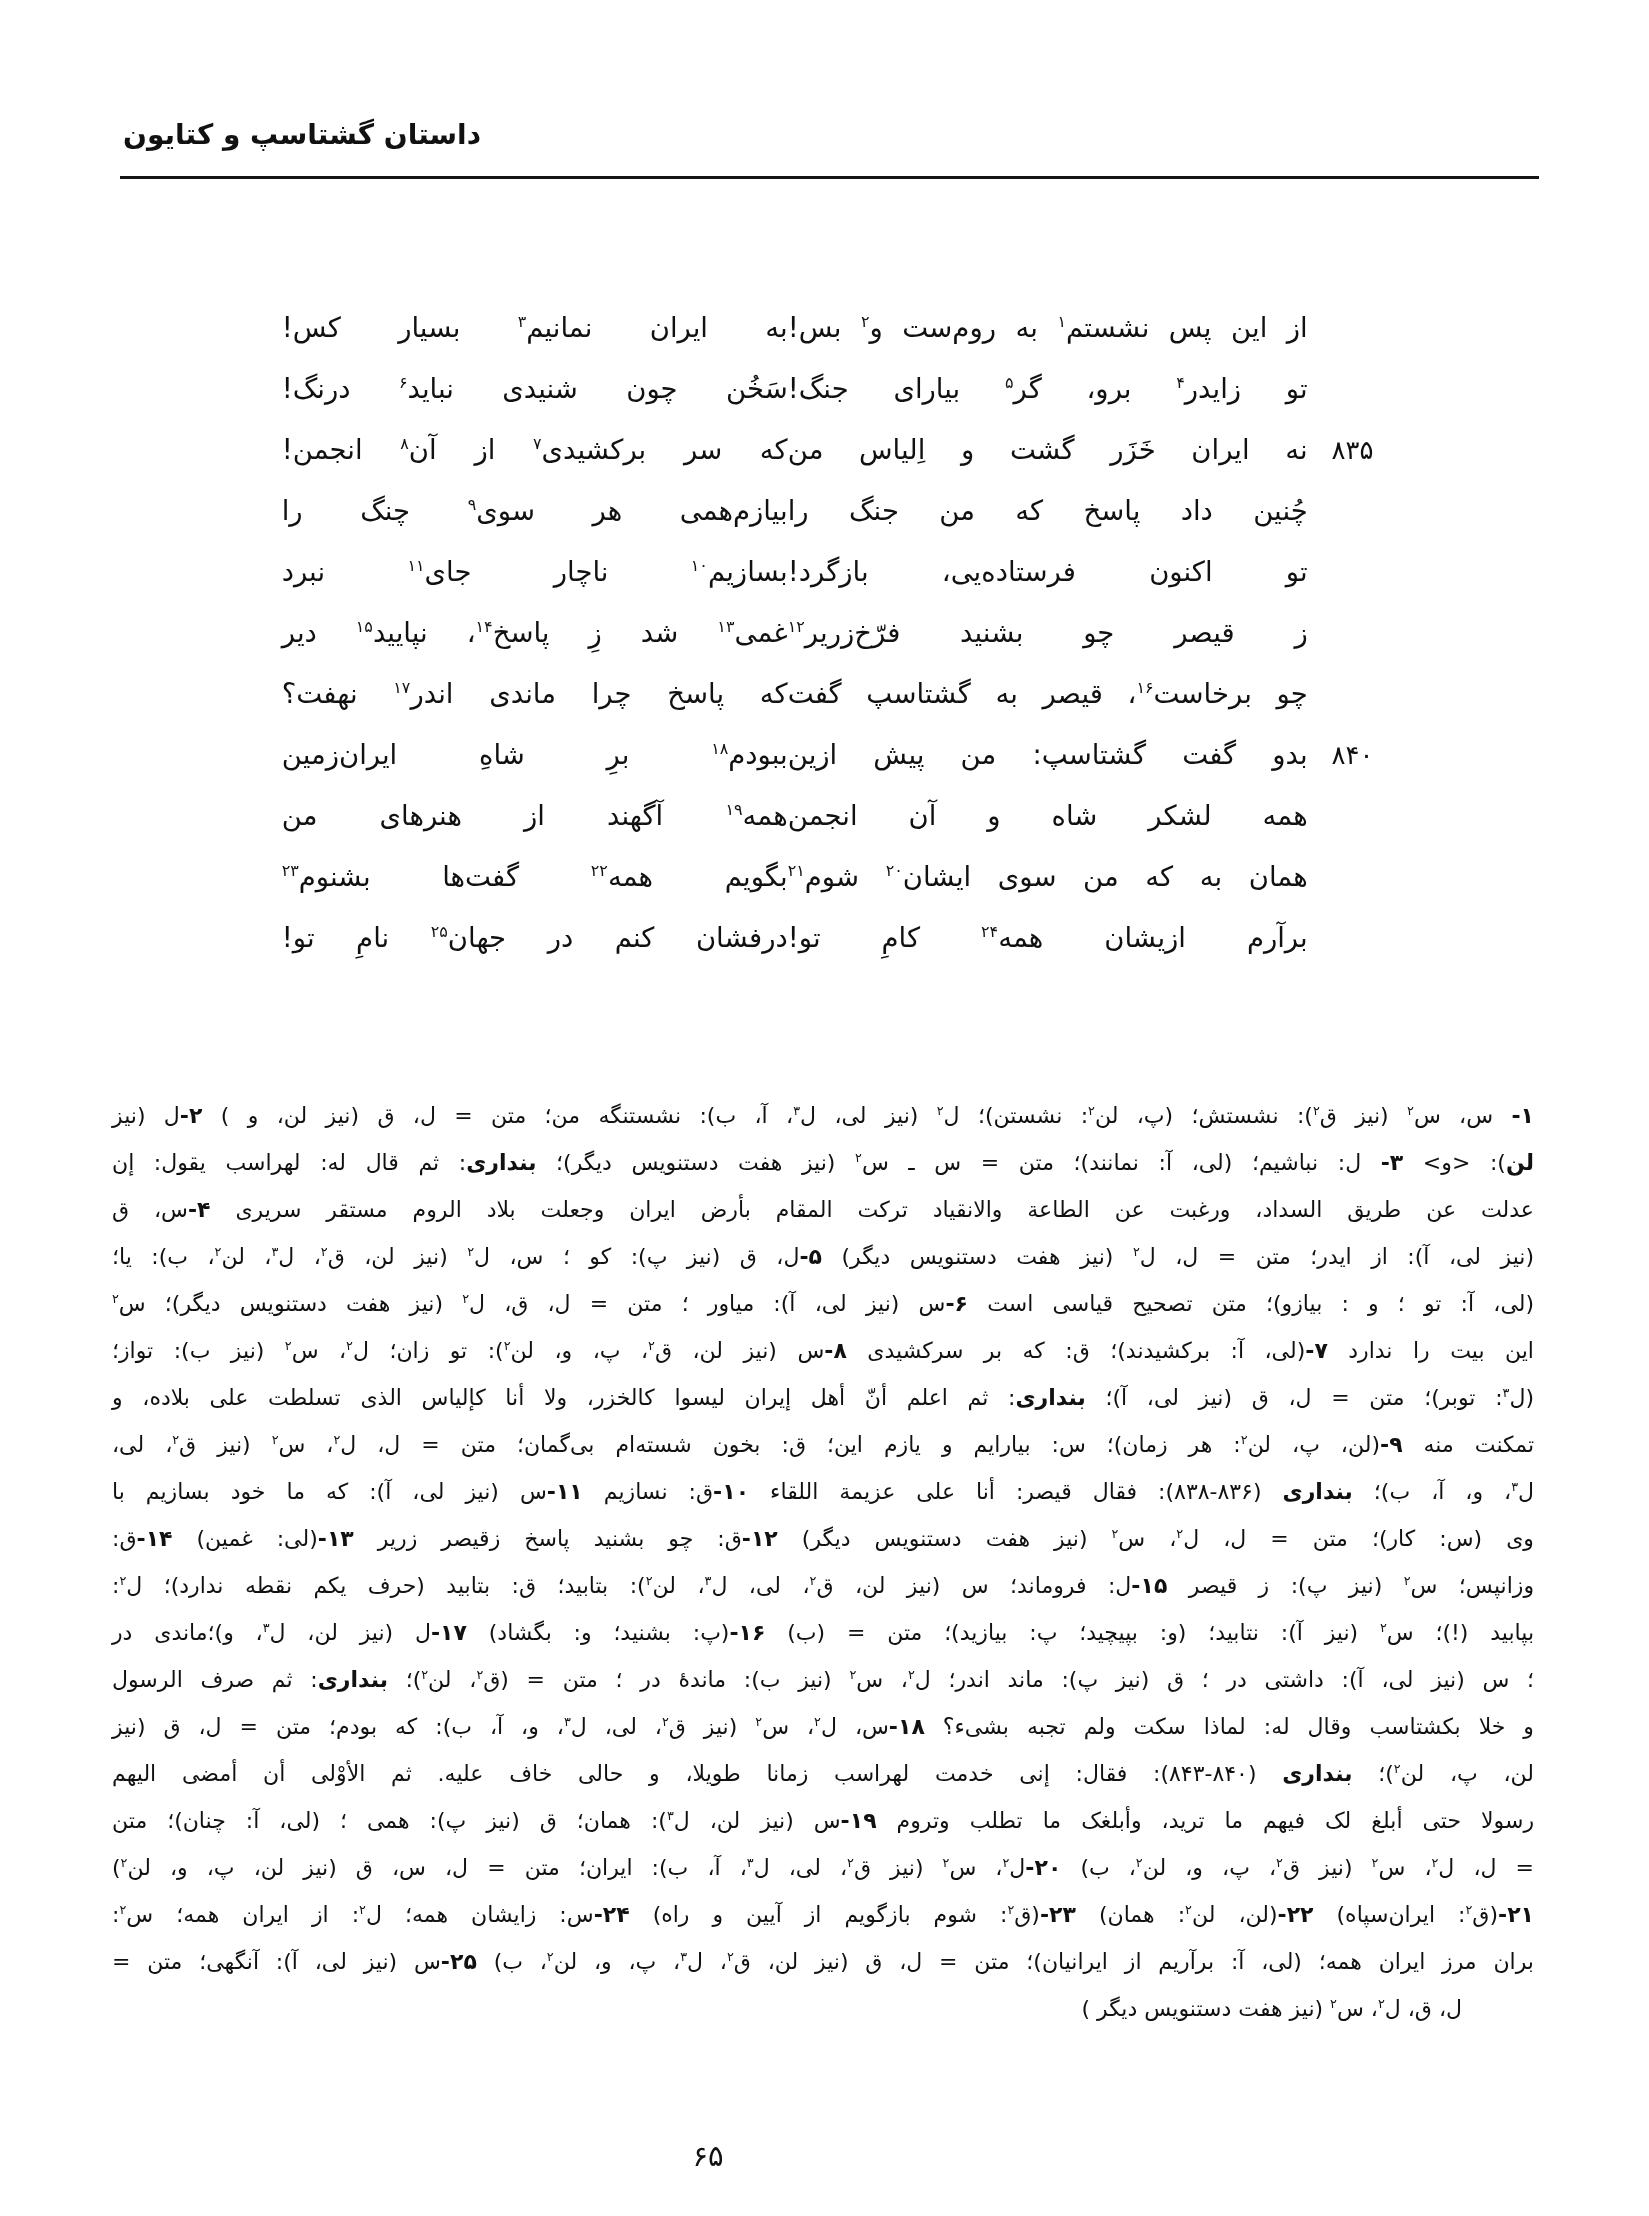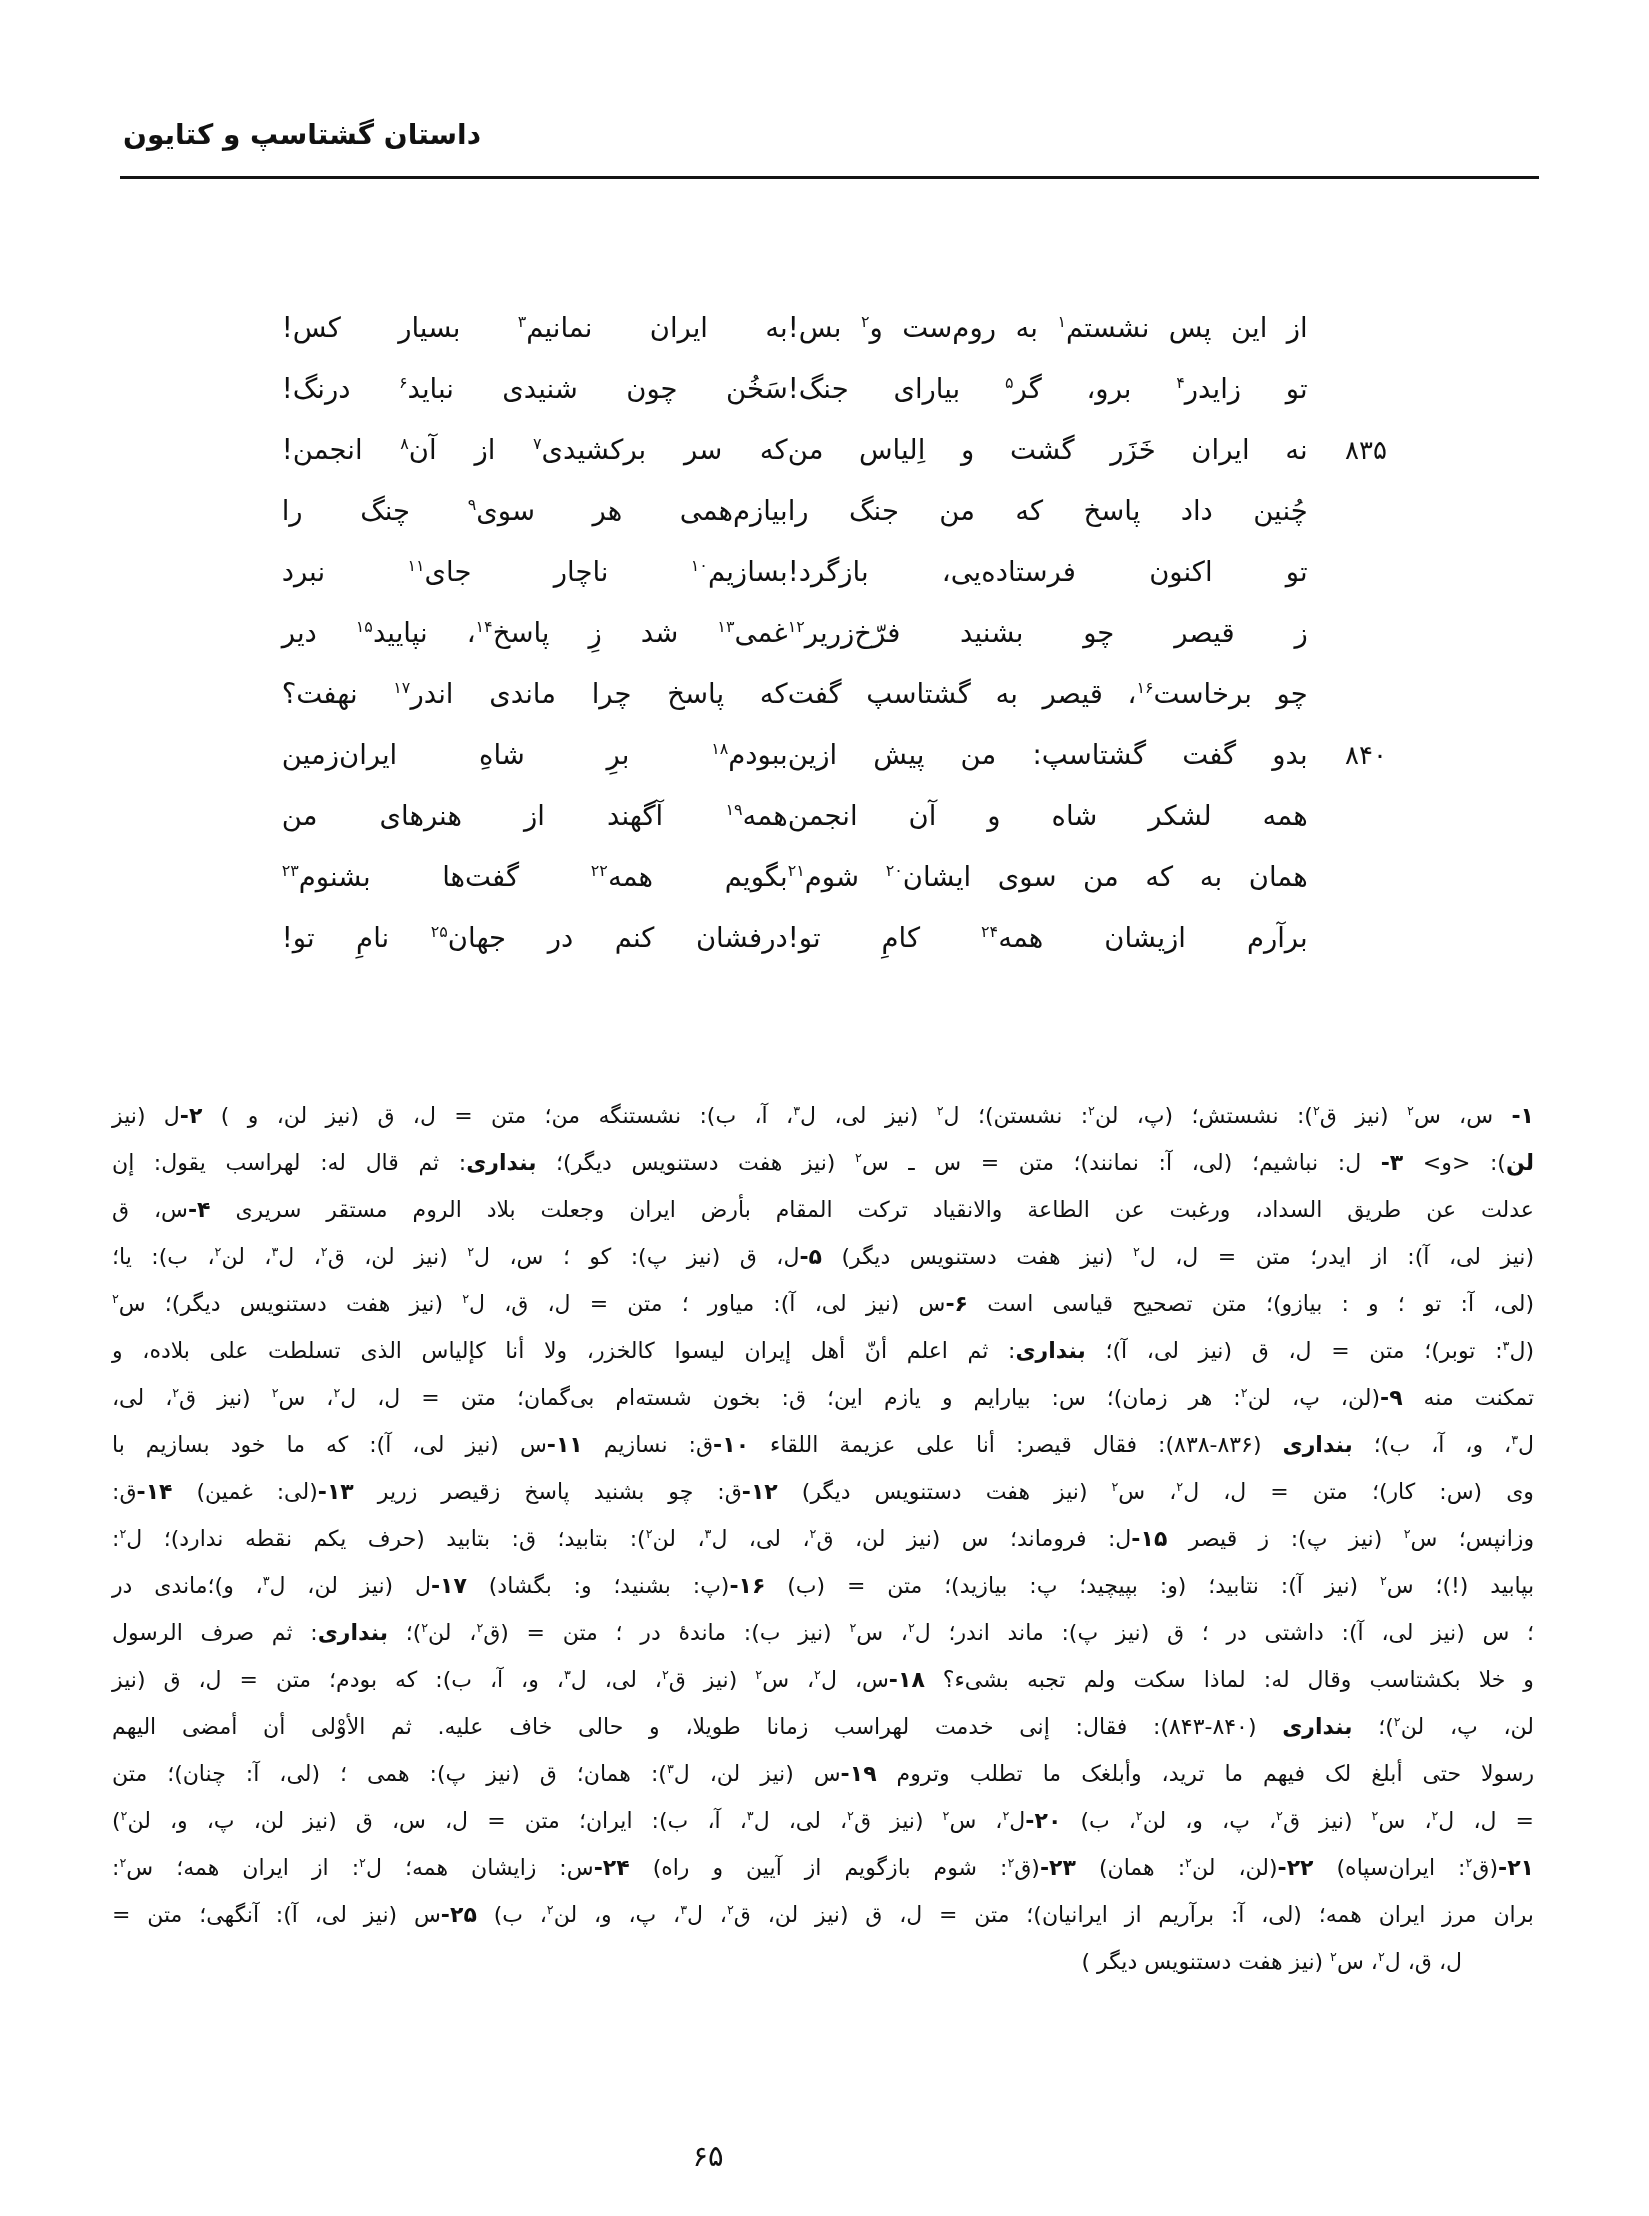--- a/index.html
+++ b/index.html
@@ -25,21 +25,21 @@
   .poem{
     position:absolute;top:297px;right:263px;width:1163px;
     direction:rtl;
   }
   .verse-row{
     display:flex;direction:rtl;align-items:center;
     height:61px;
   }
   .verse-num{
     width:69px;flex:0 0 69px;
-    font-size:26px;text-align:right;
+    font-size:26px;text-align:center;
     white-space:nowrap;
   }
   .hemi{
     font-size:27.5px;
     text-align:justify;text-align-last:justify;
     white-space:nowrap;
     line-height:1.1;
   }
   .hemi sup{font-size:58%;line-height:0;vertical-align:super;}
   .hemi-right{width:520px;flex:0 0 520px;margin-right:10.3px;}
@@ -131,20 +131,21 @@
         <div class="hemi hemi-left">درفشان کنم در جهان<sup>۲۵</sup> نامِ تو!</div>
       </div>
     </div>
 
   <div class="footnotes">
       <div class="fn-line"><b>۱-</b> س، س<sup>۲</sup> (نیز ق<sup>۲</sup>): نشستش؛ (پ، لن<sup>۲</sup>: نشستن)؛ ل<sup>۲</sup> (نیز لی، ل<sup>۳</sup>، آ، ب): نشستنگه من؛ متن = ل، ق (نیز لن، و )  <b>۲-</b>ل (نیز</div>
       <div class="fn-line"><b>لن</b>): &lt;و&gt;  <b>۳-</b> ل: نباشیم؛ (لی، آ: نمانند)؛ متن = س ـ س<sup>۲</sup> (نیز هفت دستنویس دیگر)؛ <b>بنداری</b>: ثم قال له: لهراسب یقول: إن</div>
       <div class="fn-line">عدلت عن طریق السداد، ورغبت عن الطاعة والانقیاد ترکت المقام بأرض ایران وجعلت بلاد الروم مستقر سریری  <b>۴-</b>س، ق</div>
       <div class="fn-line">(نیز لی، آ): از ایدر؛ متن = ل، ل<sup>۲</sup> (نیز هفت دستنویس دیگر)  <b>۵-</b>ل، ق (نیز پ): کو ؛ س، ل<sup>۲</sup> (نیز لن، ق<sup>۲</sup>، ل<sup>۳</sup>، لن<sup>۲</sup>، ب): یا؛</div>
       <div class="fn-line">(لی، آ: تو ؛ و : بیازو)؛ متن تصحیح قیاسی است  <b>۶-</b>س (نیز لی، آ): میاور ؛ متن = ل، ق، ل<sup>۲</sup> (نیز هفت دستنویس دیگر)؛ س<sup>۲</sup></div>
+      <div class="fn-line">این بیت را ندارد  <b>۷-</b>(لی، آ: برکشیدند)؛ ق: که بر سرکشیدی  <b>۸-</b>س (نیز لن، ق<sup>۲</sup>، پ، و، لن<sup>۲</sup>): تو زان؛ ل<sup>۲</sup>، س<sup>۲</sup> (نیز ب): تواز؛</div>
       <div class="fn-line">(ل<sup>۳</sup>: توبر)؛ متن = ل، ق (نیز لی، آ)؛ <b>بنداری</b>: ثم اعلم أنّ أهل إیران لیسوا کالخزر، ولا أنا کإلیاس الذی تسلطت علی بلاده، و</div>
       <div class="fn-line">تمکنت منه  <b>۹-</b>(لن، پ، لن<sup>۲</sup>: هر زمان)؛ س: بیارایم و یازم این؛ ق: بخون شسته‌ام بی‌گمان؛ متن = ل، ل<sup>۲</sup>، س<sup>۲</sup> (نیز ق<sup>۲</sup>، لی،</div>
       <div class="fn-line">ل<sup>۳</sup>، و، آ، ب)؛ <b>بنداری</b> (۸۳۶-۸۳۸): فقال قیصر: أنا علی عزیمة اللقاء  <b>۱۰-</b>ق: نسازیم  <b>۱۱-</b>س (نیز لی، آ): که ما خود بسازیم با</div>
       <div class="fn-line">وی (س: کار)؛ متن = ل، ل<sup>۲</sup>، س<sup>۲</sup> (نیز هفت دستنویس دیگر)  <b>۱۲-</b>ق: چو بشنید پاسخ زقیصر زریر  <b>۱۳-</b>(لی: غمین)  <b>۱۴-</b>ق:</div>
       <div class="fn-line">وزانپس؛ س<sup>۲</sup> (نیز پ): ز قیصر  <b>۱۵-</b>ل: فروماند؛ س (نیز لن، ق<sup>۲</sup>، لی، ل<sup>۳</sup>، لن<sup>۲</sup>): بتابید؛ ق: بتابید (حرف یکم نقطه ندارد)؛ ل<sup>۲</sup>:</div>
       <div class="fn-line">بپابید (!)؛ س<sup>۲</sup> (نیز آ): نتابید؛ (و: بپیچید؛ پ: بیازید)؛ متن = (ب)  <b>۱۶-</b>(پ: بشنید؛ و: بگشاد)  <b>۱۷-</b>ل (نیز لن، ل<sup>۳</sup>، و)؛ماندی در</div>
       <div class="fn-line">؛ س (نیز لی، آ): داشتی در ؛ ق (نیز پ): ماند اندر؛ ل<sup>۲</sup>، س<sup>۲</sup> (نیز ب): ماندهٔ در ؛ متن = (ق<sup>۲</sup>، لن<sup>۲</sup>)؛ <b>بنداری</b>: ثم صرف الرسول</div>
       <div class="fn-line">و خلا بکشتاسب وقال له: لماذا سکت ولم تجبه بشیء؟  <b>۱۸-</b>س، ل<sup>۲</sup>، س<sup>۲</sup> (نیز ق<sup>۲</sup>، لی، ل<sup>۳</sup>، و، آ، ب): که بودم؛ متن = ل، ق (نیز</div>
       <div class="fn-line">لن، پ، لن<sup>۲</sup>)؛ <b>بنداری</b> (۸۴۰-۸۴۳): فقال: إنی خدمت لهراسب زمانا طویلا، و حالی خاف علیه. ثم الأوْلی أن أمضی الیهم</div>
       <div class="fn-line">رسولا حتی أبلغ لک فیهم ما ترید، وأبلغک ما تطلب وتروم  <b>۱۹-</b>س (نیز لن، ل<sup>۳</sup>): همان؛ ق (نیز پ): همی ؛ (لی، آ: چنان)؛ متن</div>

